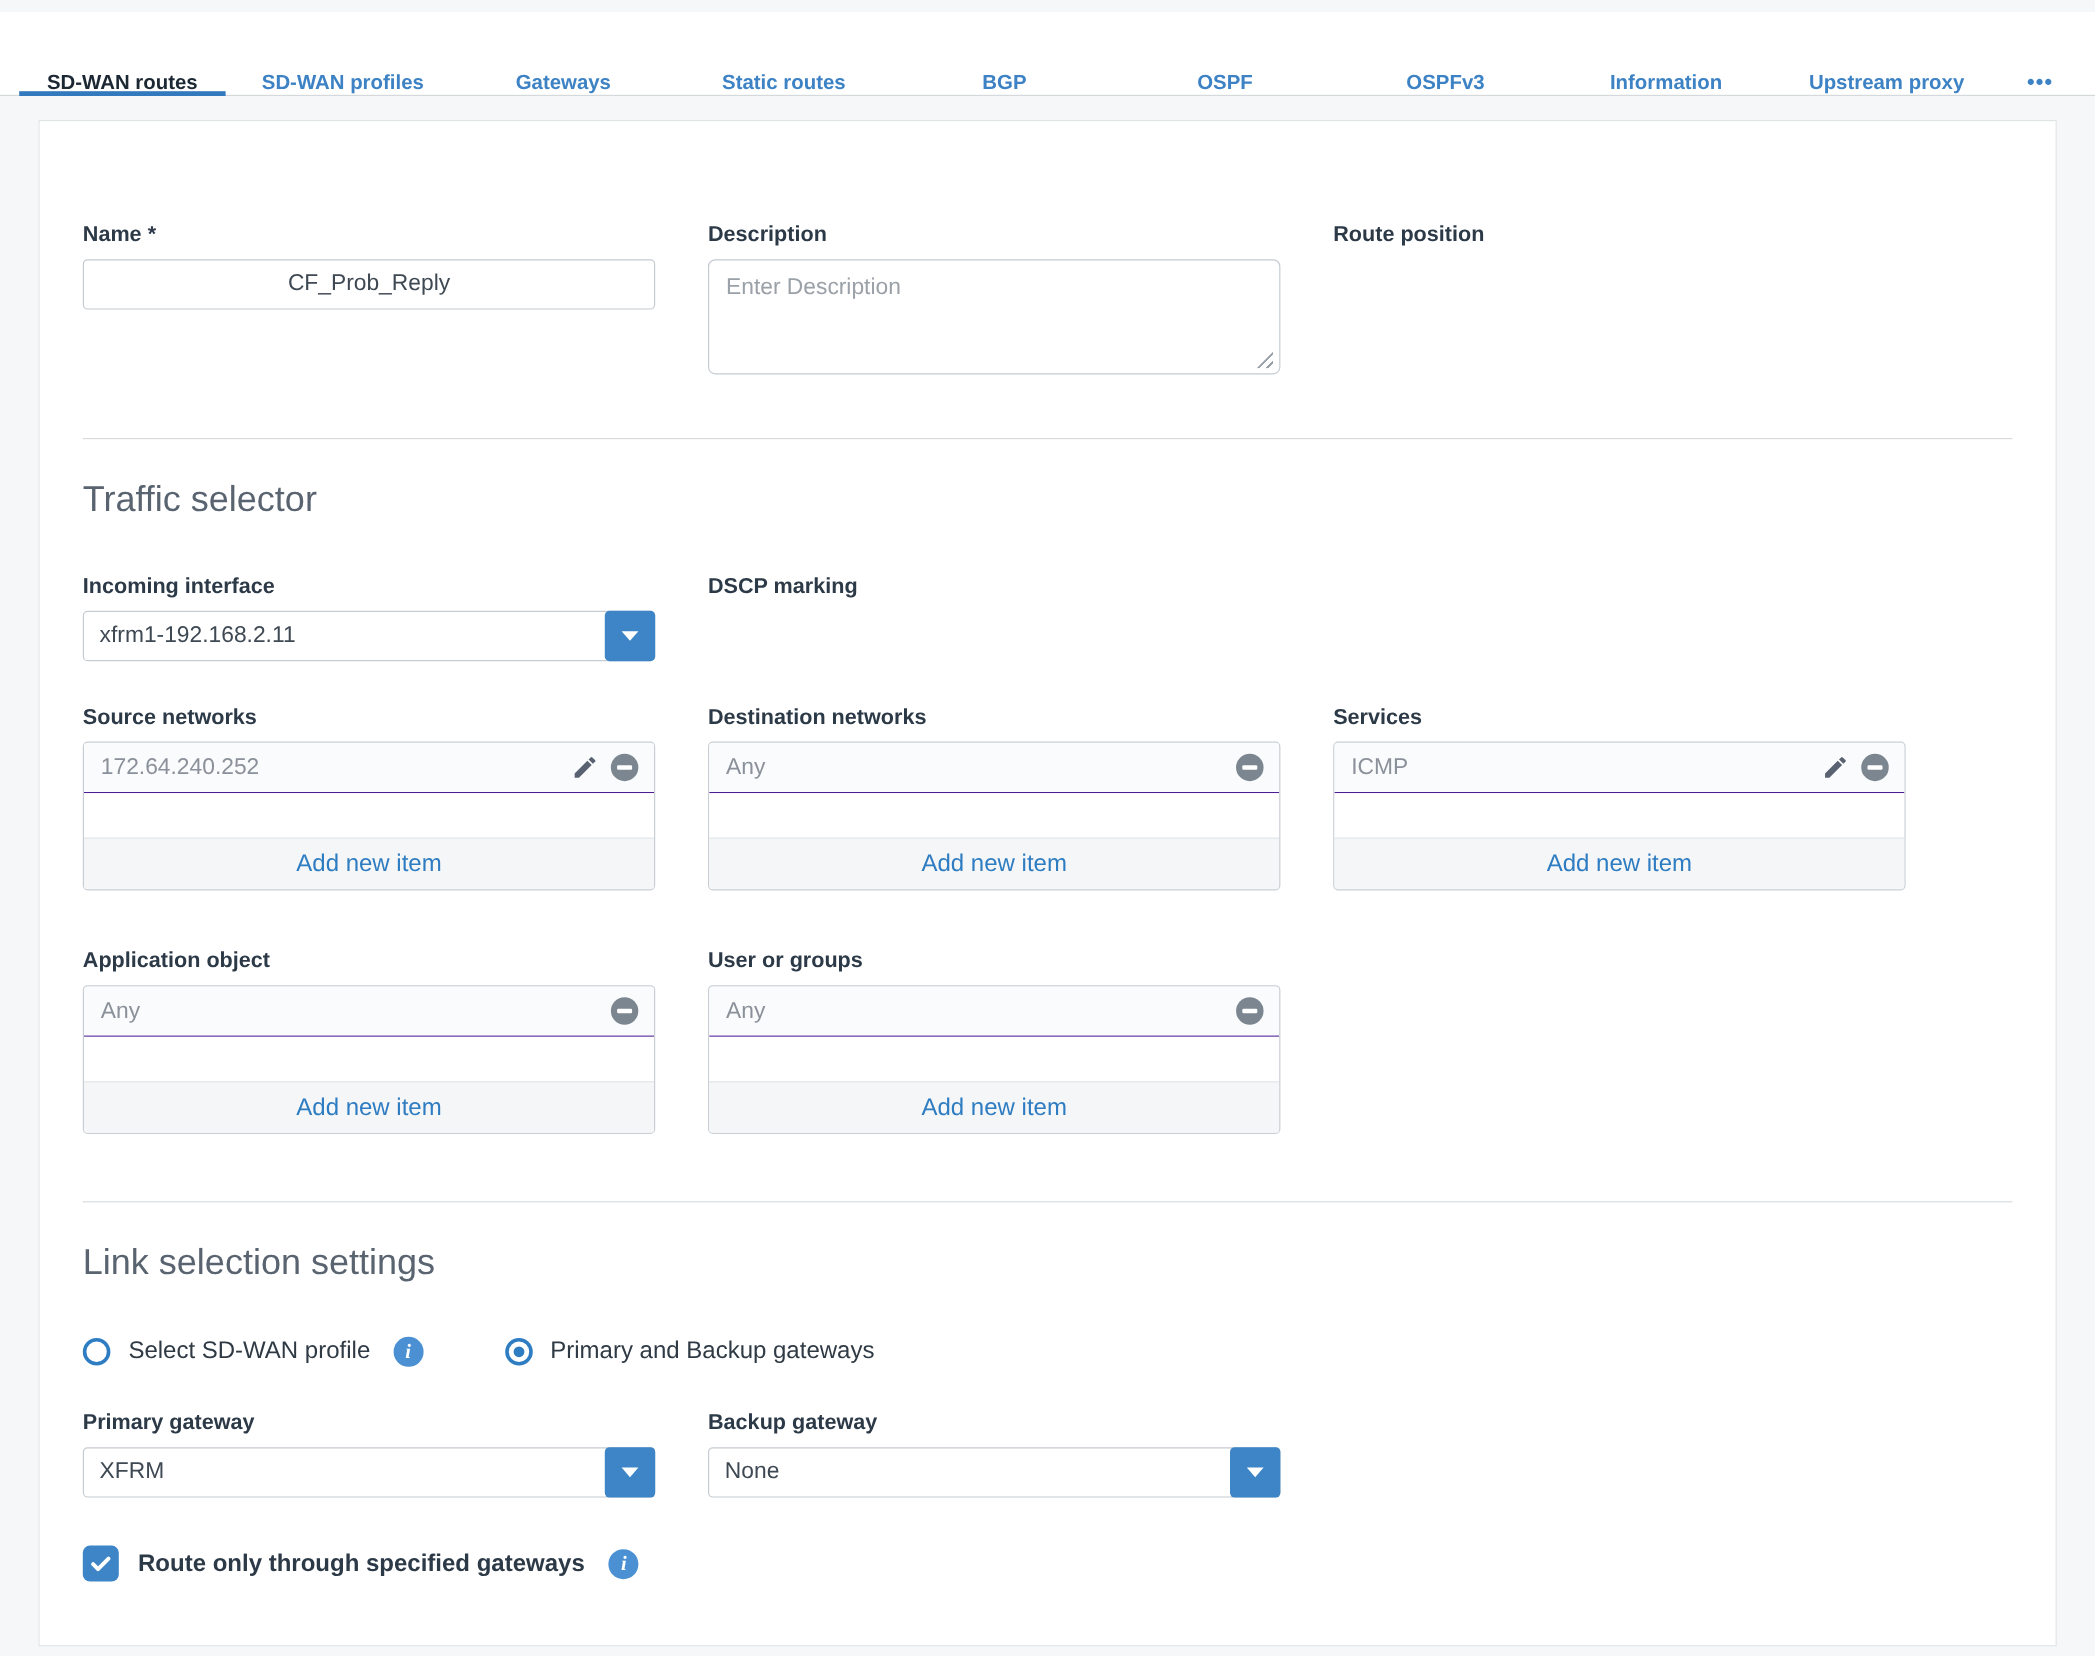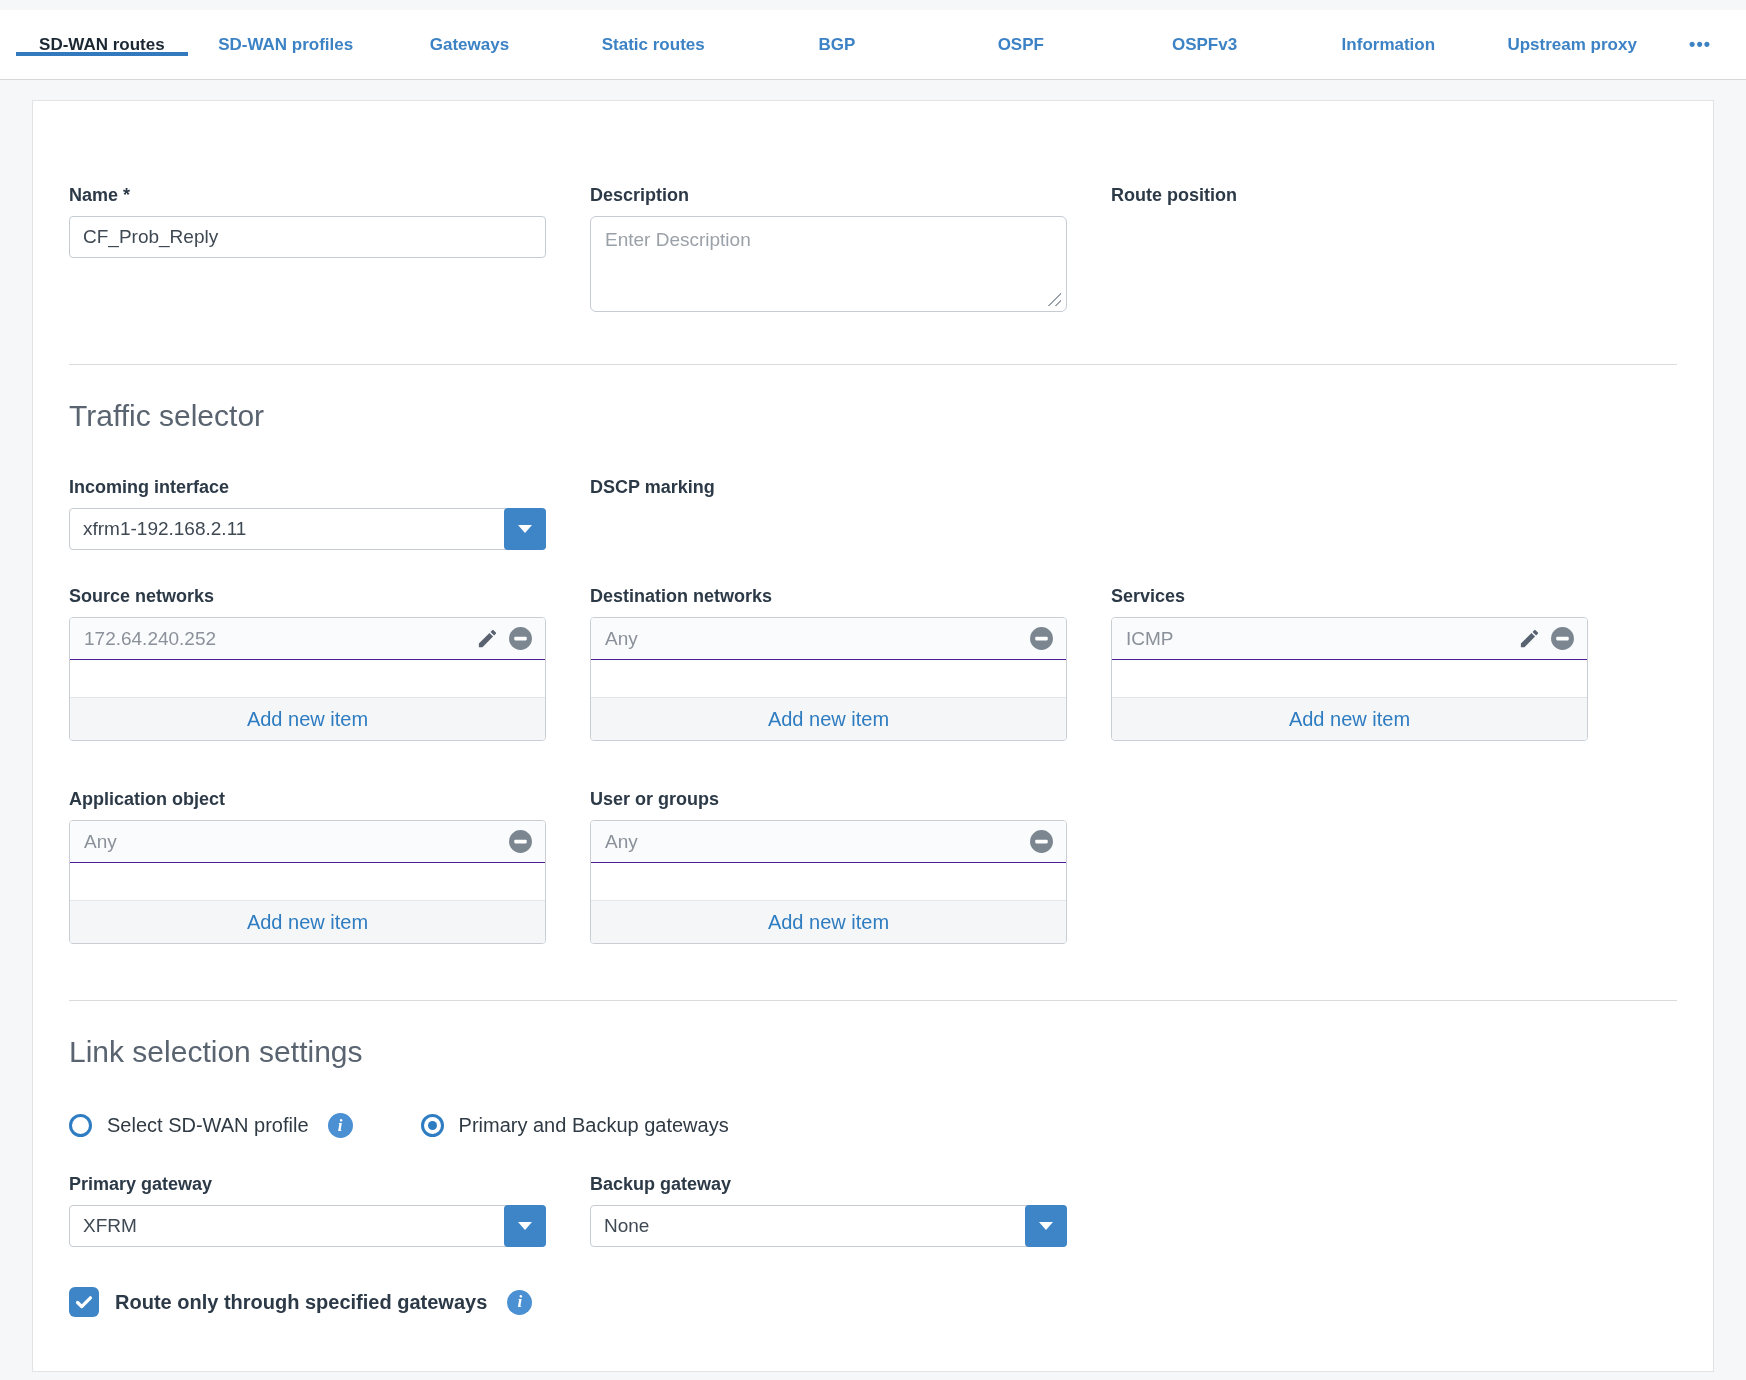--- a/index.html
+++ b/index.html
@@ -10,21 +10,21 @@
     color: #2c3947;
   }
 
   
   .tabbar {
     margin-top: 10px;
     height: 70px;
     background: #ffffff;
     border-bottom: 1px solid #d5d9dc;
     display: flex;
-    align-items: center;
+    align-items: flex-end;
     padding: 0 10px;
   }
   .tab {
     flex: 1;
     display: flex;
     align-items: center;
     justify-content: center;
     font-size: 17px;
     font-weight: 700;
     color: #3c82c4;
@@ -81,20 +81,21 @@
     width: 100%;
     height: 42px;
     border: 1px solid #c6ccd2;
     border-radius: 4px;
     padding: 0 13px;
     font-family: "Liberation Sans", sans-serif;
     font-size: 19px;
     color: #3f4953;
     background: #fff;
     outline: none;
+    text-align: center;
   }
 
   .textarea-wrap { position: relative; }
   .desc-textarea {
     width: 100%;
     height: 96px;
     border: 1px solid #c6ccd2;
     border-radius: 6px;
     padding: 12px 14px;
     font-family: "Liberation Sans", sans-serif;

